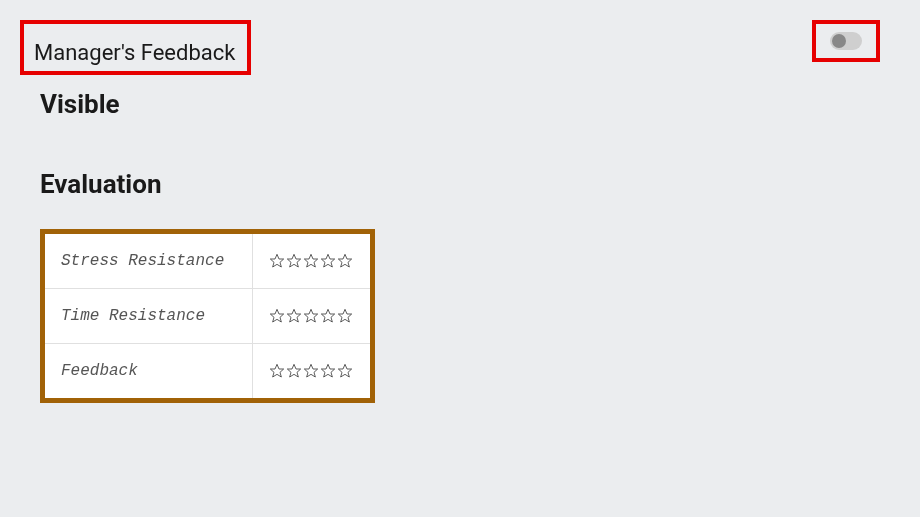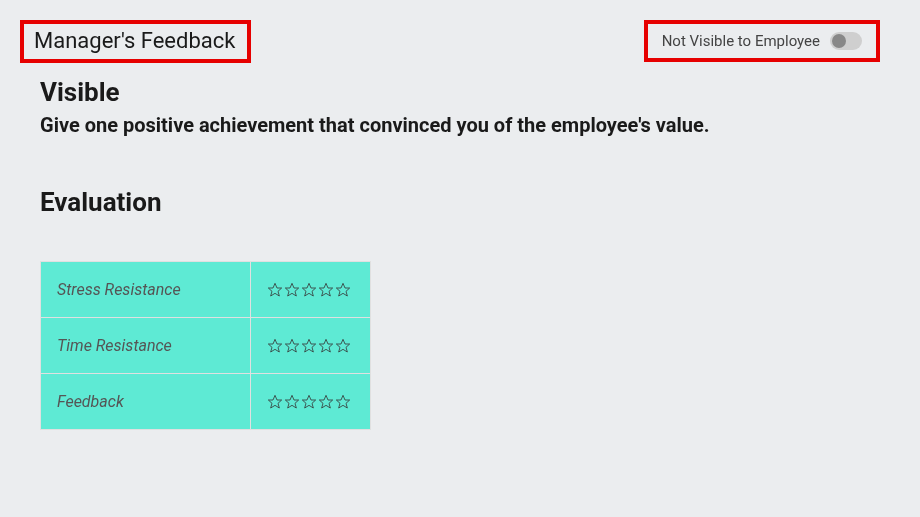--- a/index.html
+++ b/index.html
@@ -16,21 +16,21 @@
       color: #2b2b2b;
     }
     .top-row {
       display: flex;
       justify-content: space-between;
       align-items: flex-start;
       padding: 20px 40px 10px 20px;
     }
     .title-box {
       border: 4px solid #e60000;
-      padding: 4px 12px 6px 10px;
+      padding: 16px 12px 6px 10px;
       display: inline-block;
       background: #ebedef;
     }
     .title-box h1 {
       font-size: 22px;
       font-weight: 400;
       color: #1a1a1a;
       margin: 0;
     }
     .visibility-box {
@@ -83,26 +83,27 @@
       font-size: 16px;
       font-style: italic;
       color: #555;
       margin-bottom: 30px;
     }
     .eval-title {
       font-size: 26px;
       font-weight: 700;
       color: #1a1a1a;
       margin-top: 50px;
-      margin-bottom: 44px;
+      margin-bottom: 30px;
     }
     .eval-table {
       border-collapse: collapse;
-      background: #5eead4;
-      border: 1px solid #a16207;
+      background: #ffffff;
+      border: 5px solid #a16207;
+      font-family: Liberation Mono, monospace;
     }
     .eval-table td {
       border: 1px solid #e0e0e0;
       padding: 18px 16px;
       vertical-align: middle;
     }
     .eval-label {
       font-size: 16px;
       font-style: italic;
       color: #555;
@@ -129,30 +130,28 @@
     }
   </style>
 </head>
 <body>
 
 <div class="top-row">
   <div class="title-box">
     <h1>Manager's Feedback</h1>
   </div>
   <div class="visibility-box">
-    <span class="visibility-label">Not Visible to Employee</span>
     <div class="toggle">
       <div class="toggle-knob"></div>
     </div>
   </div>
 </div>
 
 <div class="content">
   <div class="section-title">Visible</div>
-  <div class="question">Give one positive achievement that convinced you of the employee's value.</div>
 
   <div class="eval-title">Evaluation</div>
 
   <table class="eval-table">
     <tbody>
         <tr>
       <td class="eval-label">Stress Resistance</td>
       <td class="eval-stars">
         <div class="stars">
           <span class="star"><svg viewBox="0 0 24 24">

